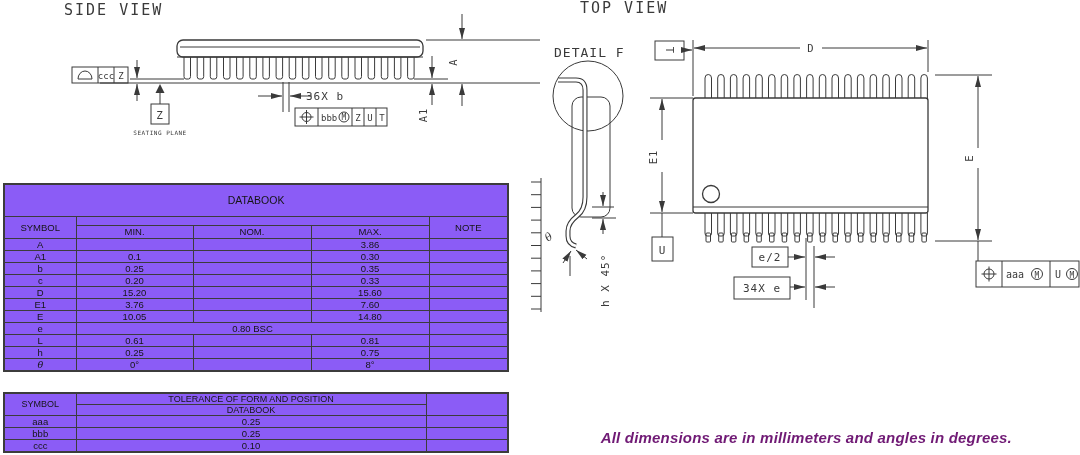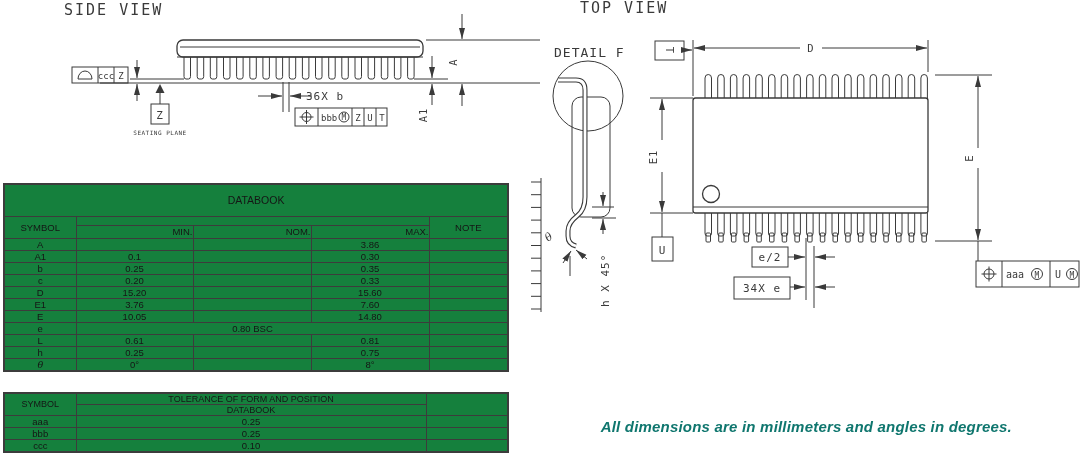--- a/index.html
+++ b/index.html
@@ -9,33 +9,33 @@
   svg .ln{stroke:#3a3a3a;stroke-width:1;fill:none;}
   svg .ln2{stroke:#3a3a3a;stroke-width:1.3;fill:none;}
   svg text{font-family:"DejaVu Sans Mono","Liberation Mono",monospace;fill:#3a3a3a;stroke:none;}
   svg .title-t{font-size:15px;letter-spacing:2px;}
   svg .lbl{font-size:10.5px;letter-spacing:1px;}
   svg .sm{font-size:9px;}
   svg .tiny{font-size:6px;letter-spacing:.5px;}
   svg .mid{font-size:11px;letter-spacing:1px;}
   svg .mod{font-size:8px;}
   svg .theta-t{font-family:"DejaVu Serif",serif;font-style:italic;font-size:11px;}
-  table{border-collapse:collapse;table-layout:fixed;position:absolute;background:#15803d;color:#151515;}
+  table{border-collapse:collapse;table-layout:fixed;position:absolute;background:#8b5cf6;color:#151515;}
   th,td{border:1px solid #3c3c3c;padding:0;text-align:center;font-weight:normal;line-height:1;overflow:hidden;white-space:nowrap;}
   .dim-table{left:3px;top:183px;width:504px;font-size:9.5px;border:2px solid #3c3c3c;}
   .dim-table .tr-title th{height:31px;font-size:10.5px;}
   .dim-table .tr-band th{height:8px;}
-  .dim-table .tr-heads th{height:12px;font-size:9.5px;text-align:right;}
+  .dim-table .tr-heads th{height:12px;font-size:9.5px;}
   .dim-table tbody td{height:11px;}
   .tol-table{left:3px;top:392px;width:504px;font-size:9.5px;border:2px solid #3c3c3c;}
   .tol-table .tr-h th{height:10px;font-size:9px;}
   .tol-table tbody td{height:11px;}
   .theta-cell{font-family:"DejaVu Serif",serif;font-style:italic;}
-  .footnote{position:absolute;left:600px;top:418px;width:412px;text-align:right;
-    font-style:italic;font-weight:600;font-size:15px;color:#0f766e;letter-spacing:.2px;}
+  .footnote{position:absolute;left:600px;top:429px;width:412px;text-align:right;
+    font-style:italic;font-weight:600;font-size:15px;color:#701a75;letter-spacing:.2px;}
 </style>
 </head>
 <body>
 
 <svg class="drawing" style="left:0;top:0" width="545" height="175" viewBox="0 0 545 175">
   <defs>
     <marker id="arr" markerUnits="userSpaceOnUse" markerWidth="12" markerHeight="9" refX="11" refY="4" orient="auto">
       <path d="M11,4 L0,1 L0,7 Z" fill="#3a3a3a"></path>
     </marker>
     <path id="pinS" d="M0,0 V19.5 Q0,22 2,22 H4.5 Q6.5,22 6.5,19.5 V0" fill="none"></path>

